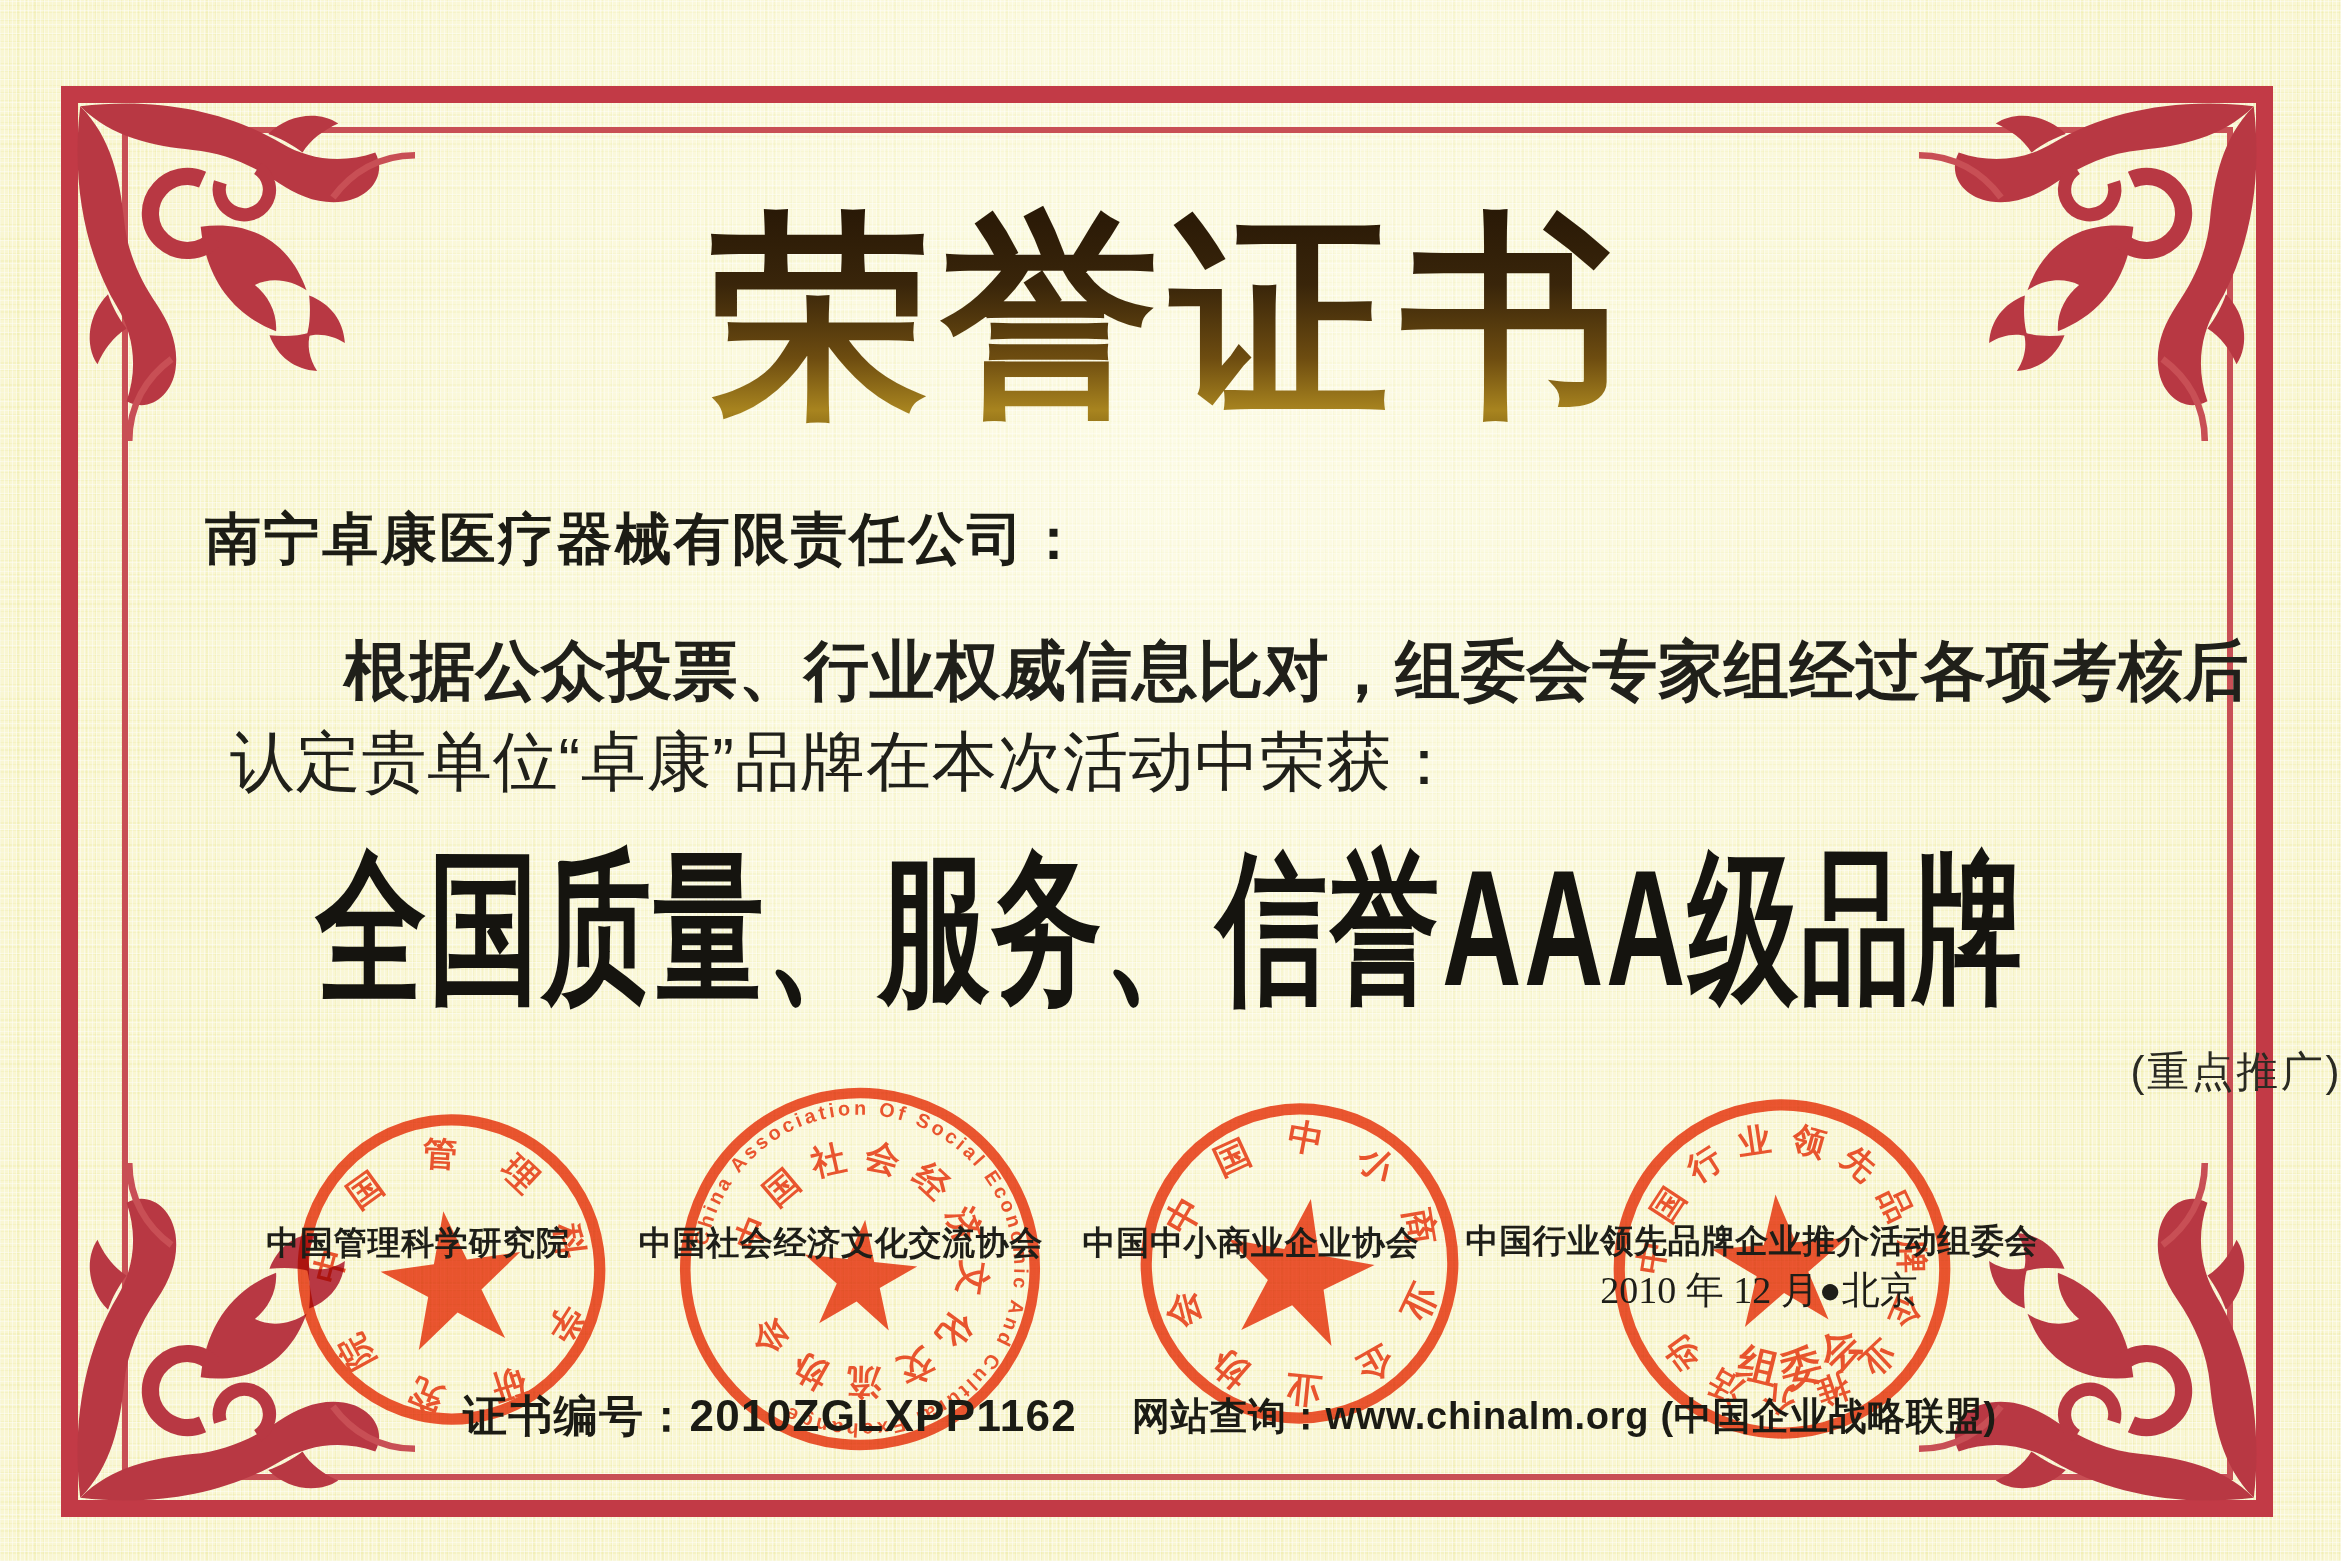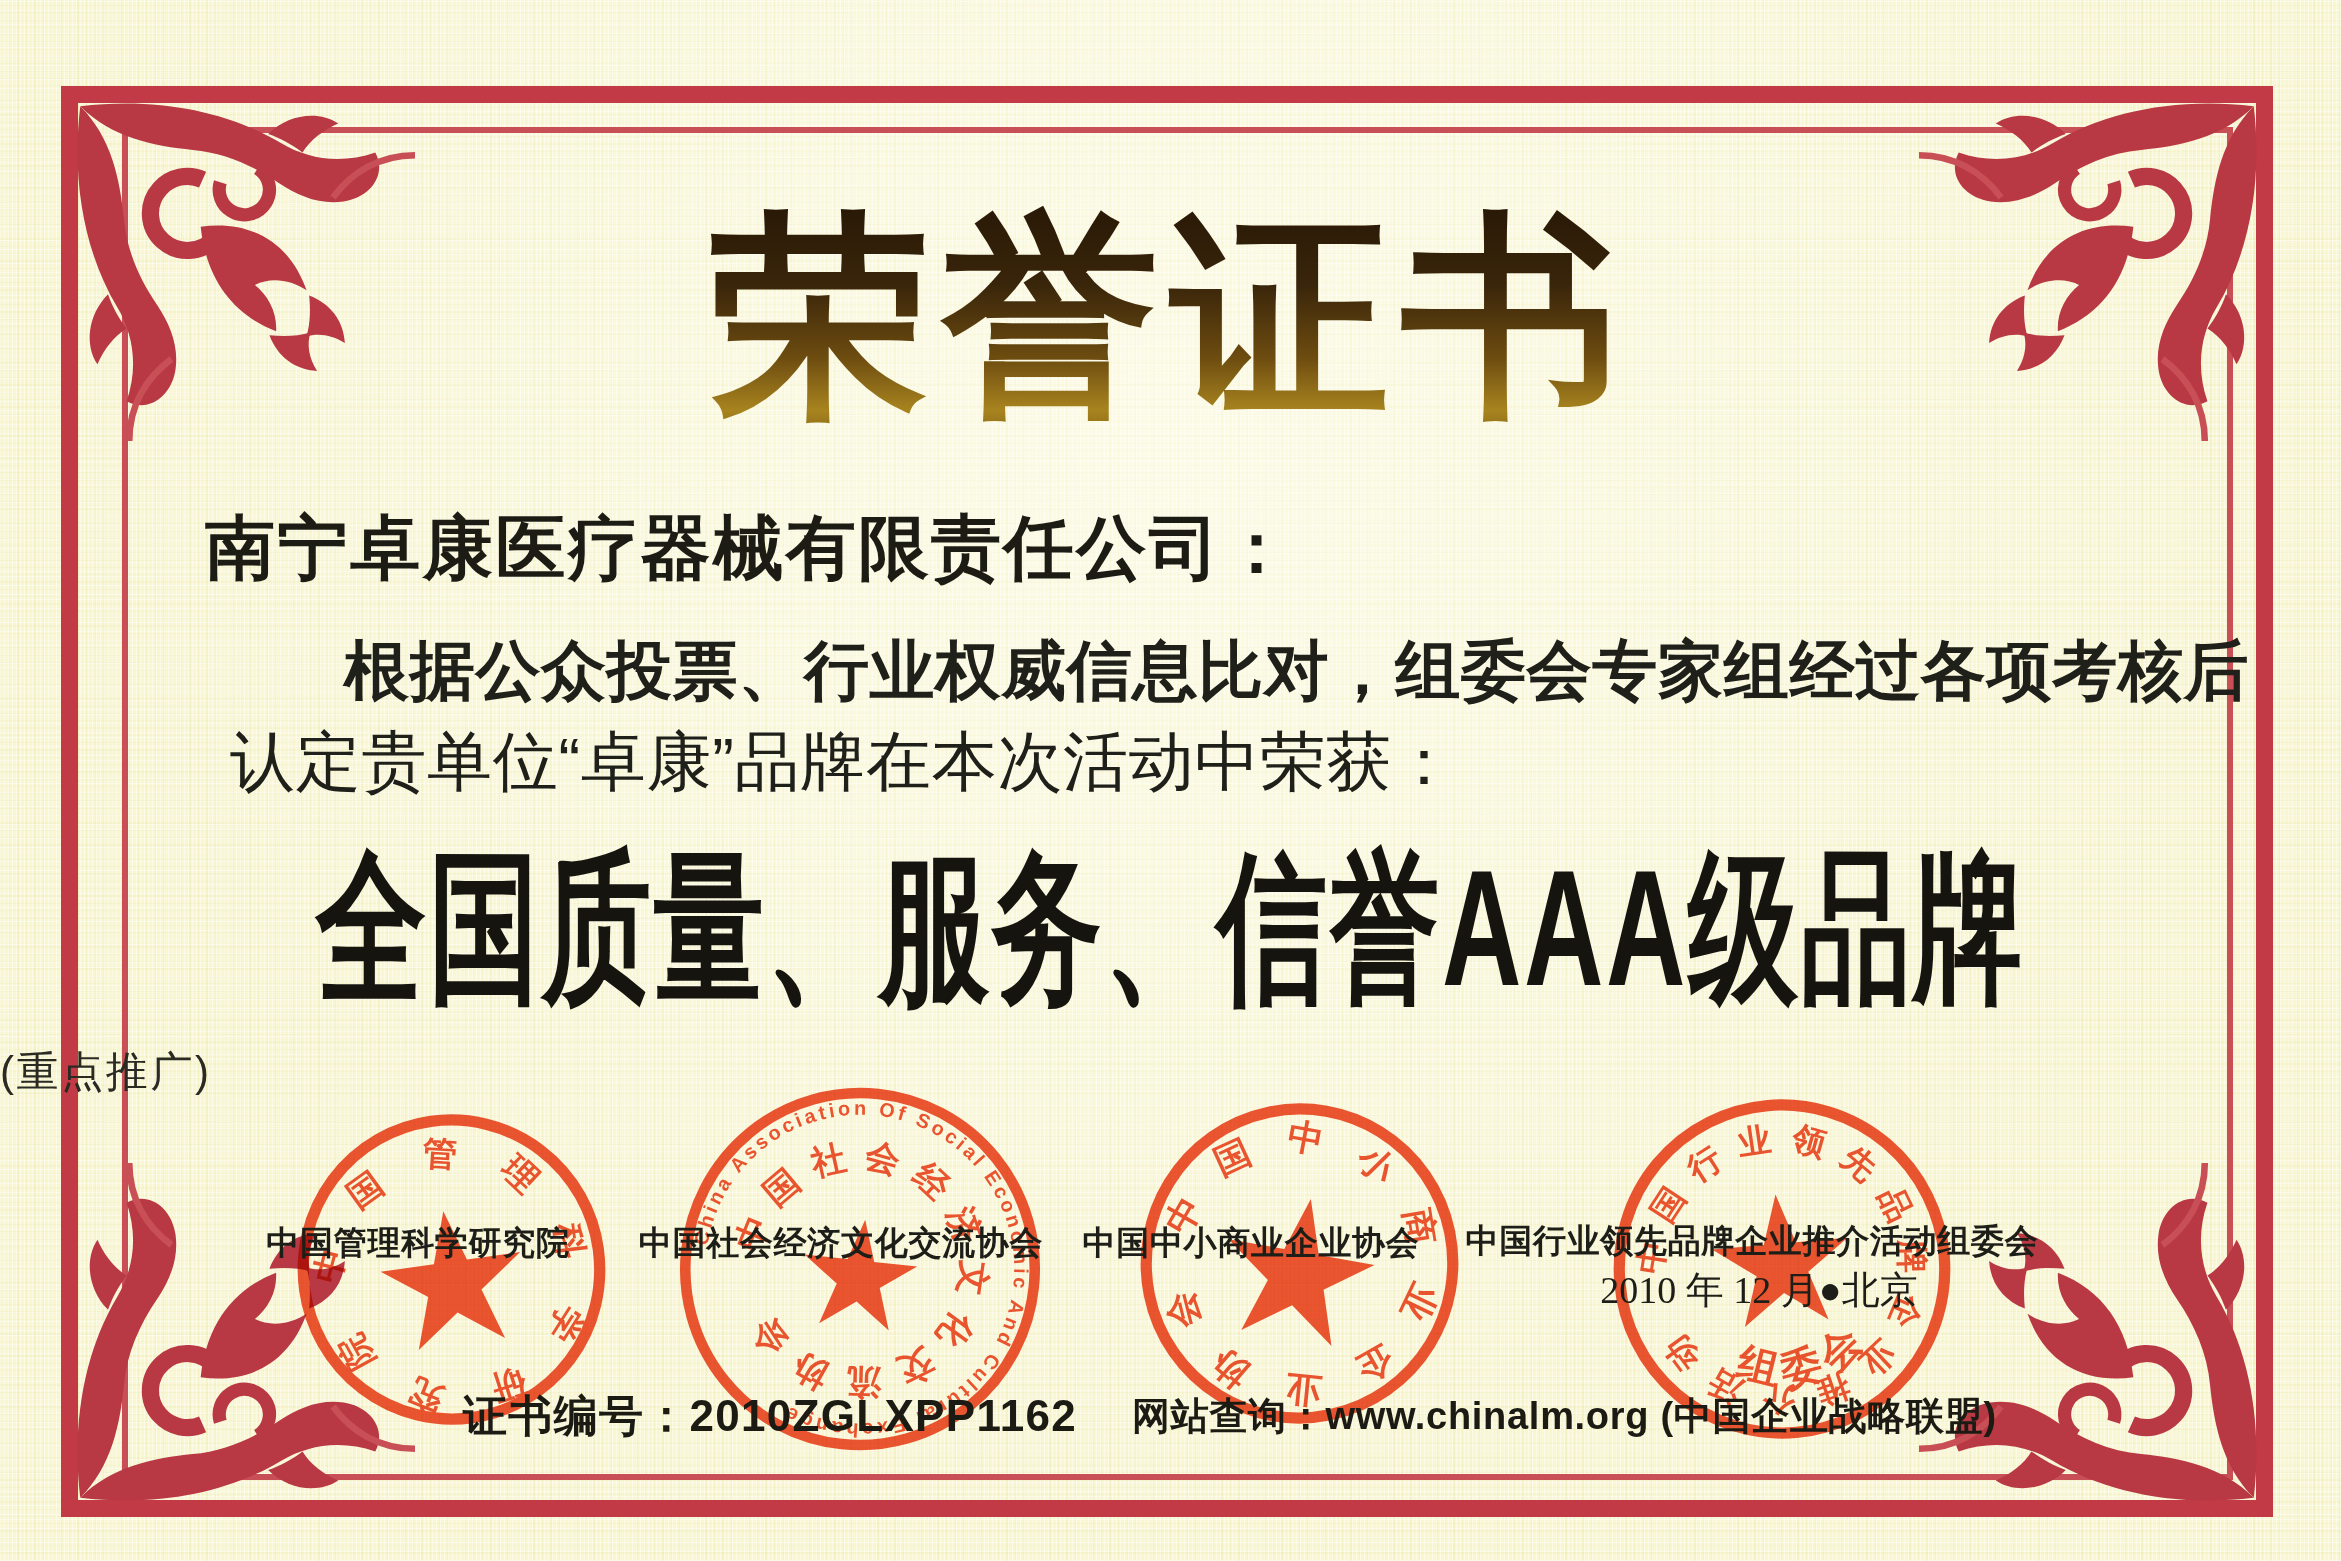--- a/index.html
+++ b/index.html
@@ -39,34 +39,34 @@
     font-weight:bold;
     font-size:218px;line-height:1.2;
     letter-spacing:12px;
     background:linear-gradient(180deg,#241505 0%,#39250a 38%,#6d4c10 66%,#a8841f 86%,#7c5f12 100%);
     -webkit-background-clip:text;background-clip:text;
     color:transparent;
     text-shadow:none;
   }
   .recipient{
     left:205px;top:502px;
-    font-size:70px;font-weight:700;color:#1c1c15;letter-spacing:2.6px;white-space:nowrap;
+    font-size:56px;font-weight:700;color:#1c1c15;letter-spacing:2.6px;white-space:nowrap;
   }
   .body1{left:344px;top:627px;font-size:65px;font-weight:700;color:#20201a;letter-spacing:0.7px;white-space:nowrap;text-align:center;}
   .body2{left:230px;top:718px;font-size:65px;font-weight:400;color:#20201a;letter-spacing:0.7px;white-space:nowrap;}
   .award{
     left:0;right:0;top:818px;
     text-align:center;
     font-size:110px;font-weight:900;color:#15140f;
     letter-spacing:2.6px;white-space:nowrap;
     transform:scaleY(1.5);transform-origin:50% 0;
   }
   .note{
-    left:0;right:0;top:1044px;text-align:left;
-    font-size:42px;font-weight:500;color:#2a2a22;letter-spacing:2.6px;
+    left:0;right:0;top:1044px;text-align:right;
+    font-size:42px;font-weight:500;color:#2a2a22;letter-spacing:2.6px;padding-left:48px;
   }
   .org-label{
     transform:translate(-50%,-50%);
     font-size:33px;font-weight:700;color:#1e1e18;white-space:nowrap;z-index:5;letter-spacing:0.7px;
   }
   .org1{left:418px;top:1243px;}
   .org2{left:841px;top:1243px;}
   .org3{left:1251px;top:1243px;}
   .org4{left:1752px;top:1241px;}
   .date-line{

